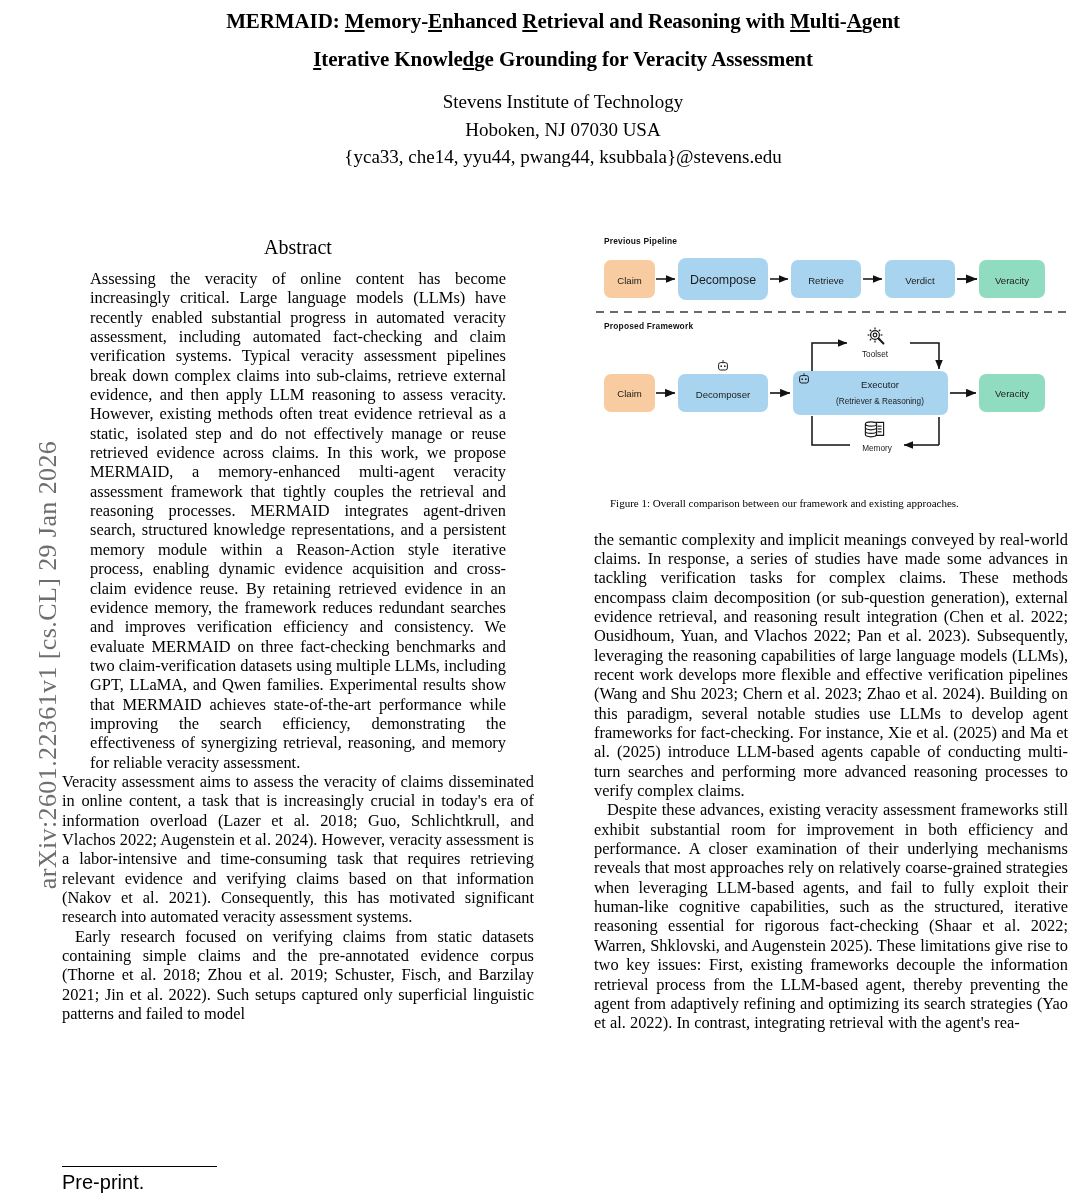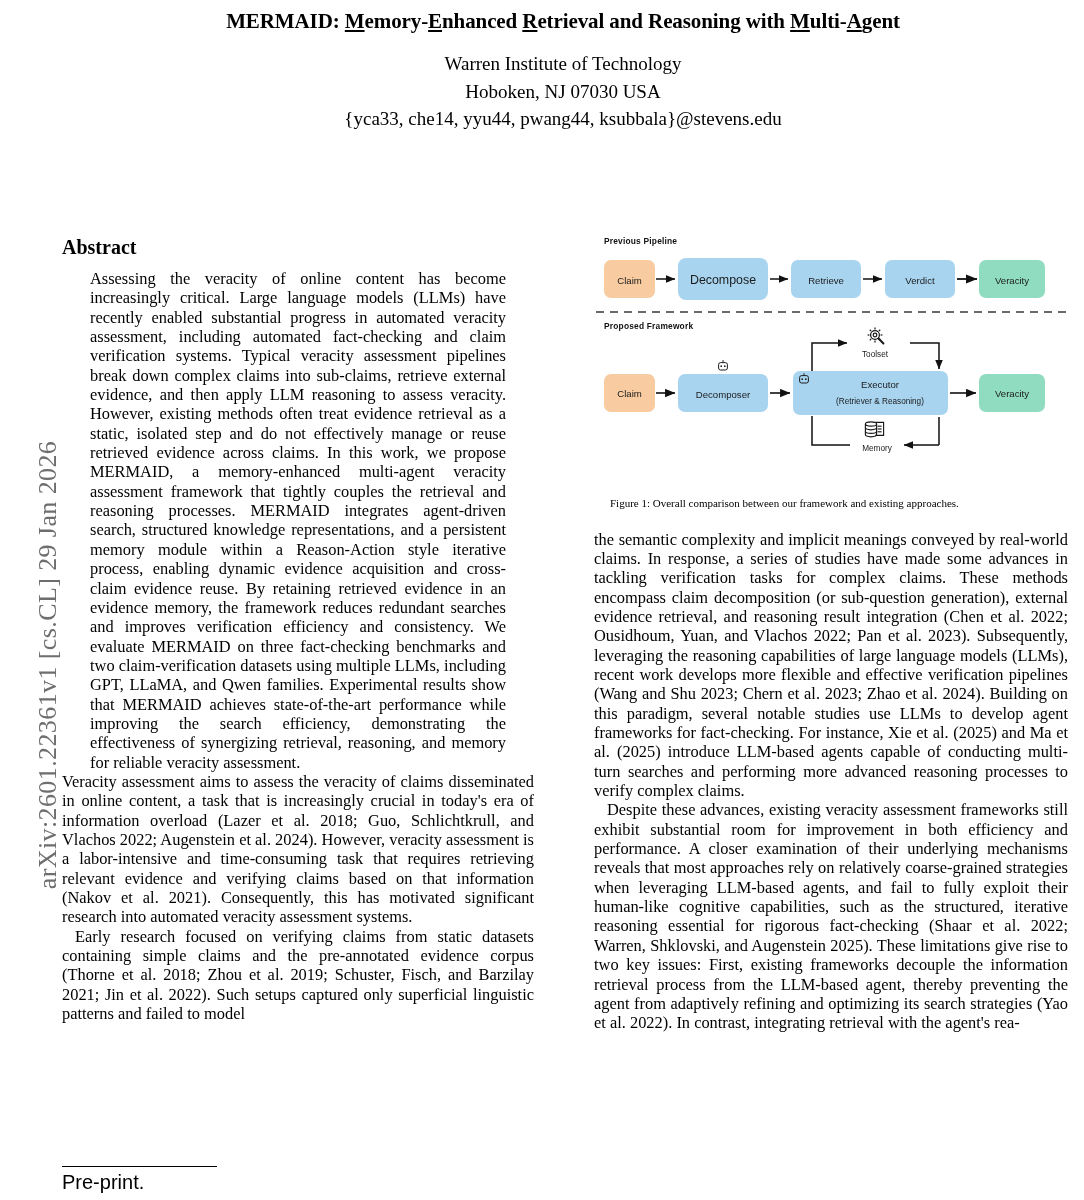--- a/index.html
+++ b/index.html
@@ -74,23 +74,23 @@
   }
   #col-right {
     position: absolute;
     left: 594px;
     top: 228px;
     width: 474px;
   }
 
   .section-head {
     font-family: "Liberation Serif", serif;
-    font-weight: bold;
+    font-weight: normal;
     font-size: 20px;
-    text-align: left;
+    text-align: center;
   }
   #abstract-head { margin: 8px 0 10px 0; }
   #intro-head { margin: 20px 0 6px 0; font-size: 21px; }
 
   #abstract-body {
     margin: 0 28px 0 28px;
   }
   p.body {
     font-family: "Liberation Serif", serif;
     font-size: 16.4px;
@@ -171,23 +171,24 @@
 </style>
 </head>
 <body>
 
 <div id="arxiv-stamp">arXiv:2601.22361v1  [cs.CL]  29 Jan 2026</div>
 
 <div id="title-block">
 
   <div id="paper-title">
     <span>MERMAID: <span class="u">M</span>emory-<span class="u">E</span>nhanced <span class="u">R</span>etrieval and Reasoning with <span class="u">M</span>ulti-<span class="u">A</span>gent</span><br>
+    <span><span class="u">I</span>terative Knowle<span class="u">d</span>ge Grounding for Veracity Assessment</span>
   </div>
 
-  <div class="affil-line" id="affil-1">Warren Institute of Technology</div>
+  <div class="affil-line" id="affil-1">Stevens Institute of Technology</div>
   <div class="affil-line">Hoboken, NJ 07030 USA</div>
   <div class="affil-line">{yca33, che14, yyu44, pwang44, ksubbala}@stevens.edu</div>
 </div>
 
 <div id="col-left">
 
   <div class="section-head" id="abstract-head">Abstract</div>
 
   <div id="abstract-body">
     <p class="body">Assessing the veracity of online content has become increasingly critical. Large language models (LLMs) have recently enabled substantial progress in automated veracity assessment, including automated fact-checking and claim verification systems. Typical veracity assessment pipelines break down complex claims into sub-claims, retrieve external evidence, and then apply LLM reasoning to assess veracity. However, existing methods often treat evidence retrieval as a static, isolated step and do not effectively manage or reuse retrieved evidence across claims. In this work, we propose MERMAID, a memory-enhanced multi-agent veracity assessment framework that tightly couples the retrieval and reasoning processes. MERMAID integrates agent-driven search, structured knowledge representations, and a persistent memory module within a Reason-Action style iterative process, enabling dynamic evidence acquisition and cross-claim evidence reuse. By retaining retrieved evidence in an evidence memory, the framework reduces redundant searches and improves verification efficiency and consistency. We evaluate MERMAID on three fact-checking benchmarks and two claim-verification datasets using multiple LLMs, including GPT, LLaMA, and Qwen families. Experimental results show that MERMAID achieves state-of-the-art performance while improving the search efficiency, demonstrating the effectiveness of synergizing retrieval, reasoning, and memory for reliable veracity assessment.</p>

